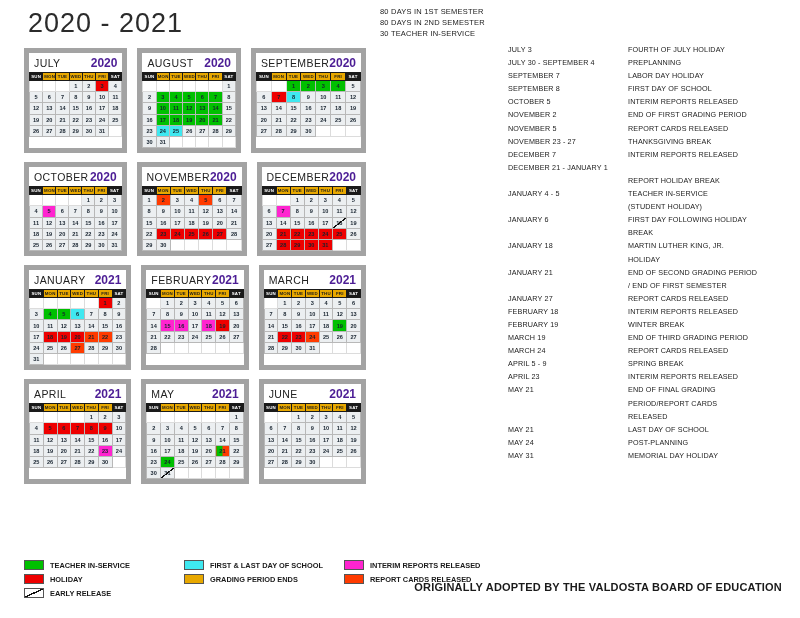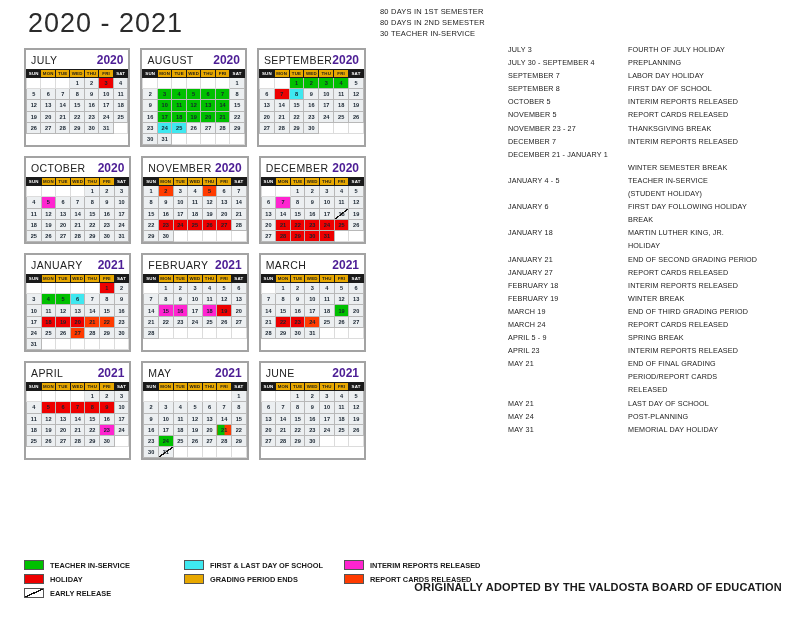--- a/index.html
+++ b/index.html
@@ -40,21 +40,21 @@
 
   
   .cal-grid {
     position: absolute;
     left: 24px; top: 48px;
     width: 342px;
   }
   .cal-row { display: flex; gap: 10px; margin-bottom: 9px; }
   .month {
     width: 146px;
-    border: 2px solid #a3a3a3;
+    border: 5px solid #a3a3a3;
     background: #ffffff;
     padding: 0;
   }
   .month-head {
     display: flex;
     align-items: baseline;
     justify-content: space-between;
     padding: 3px 5px 2px 5px;
   }
   .month-name {
@@ -1027,38 +1027,42 @@
       </div>
       <div class="ev">
         <div class="d">SEPTEMBER 8</div>
         <div class="t">FIRST DAY OF SCHOOL</div>
       </div>
       <div class="ev">
         <div class="d">OCTOBER 5</div>
         <div class="t">INTERIM REPORTS RELEASED</div>
       </div>
       <div class="ev">
+        <div class="d">NOVEMBER 2</div>
+        <div class="t">END OF FIRST GRADING PERIOD</div>
+      </div>
+      <div class="ev">
         <div class="d">NOVEMBER 5</div>
         <div class="t">REPORT CARDS RELEASED</div>
       </div>
       <div class="ev">
         <div class="d">NOVEMBER 23 - 27</div>
         <div class="t">THANKSGIVING BREAK</div>
       </div>
       <div class="ev">
         <div class="d">DECEMBER 7</div>
         <div class="t">INTERIM REPORTS RELEASED</div>
       </div>
       <div class="ev">
         <div class="d">DECEMBER 21 - JANUARY 1</div>
         <div class="t"></div>
       </div>
       <div class="ev cont">
         <div class="d"></div>
-        <div class="t">WINTER SEMESTER BREAK</div>
+        <div class="t">REPORT HOLIDAY BREAK</div>
       </div>
       <div class="ev">
         <div class="d">JANUARY 4 - 5</div>
         <div class="t">TEACHER IN-SERVICE</div>
       </div>
       <div class="ev cont">
         <div class="d"></div>
         <div class="t">(STUDENT HOLIDAY)</div>
       </div>
       <div class="ev">
@@ -1073,20 +1077,24 @@
         <div class="d">JANUARY 18</div>
         <div class="t">MARTIN LUTHER KING, JR.</div>
       </div>
       <div class="ev cont">
         <div class="d"></div>
         <div class="t">HOLIDAY</div>
       </div>
       <div class="ev">
         <div class="d">JANUARY 21</div>
         <div class="t">END OF SECOND GRADING PERIOD</div>
+      </div>
+      <div class="ev cont">
+        <div class="d"></div>
+        <div class="t">/ END OF FIRST SEMESTER</div>
       </div>
       <div class="ev">
         <div class="d">JANUARY 27</div>
         <div class="t">REPORT CARDS RELEASED</div>
       </div>
       <div class="ev">
         <div class="d">FEBRUARY 18</div>
         <div class="t">INTERIM REPORTS RELEASED</div>
       </div>
       <div class="ev">

